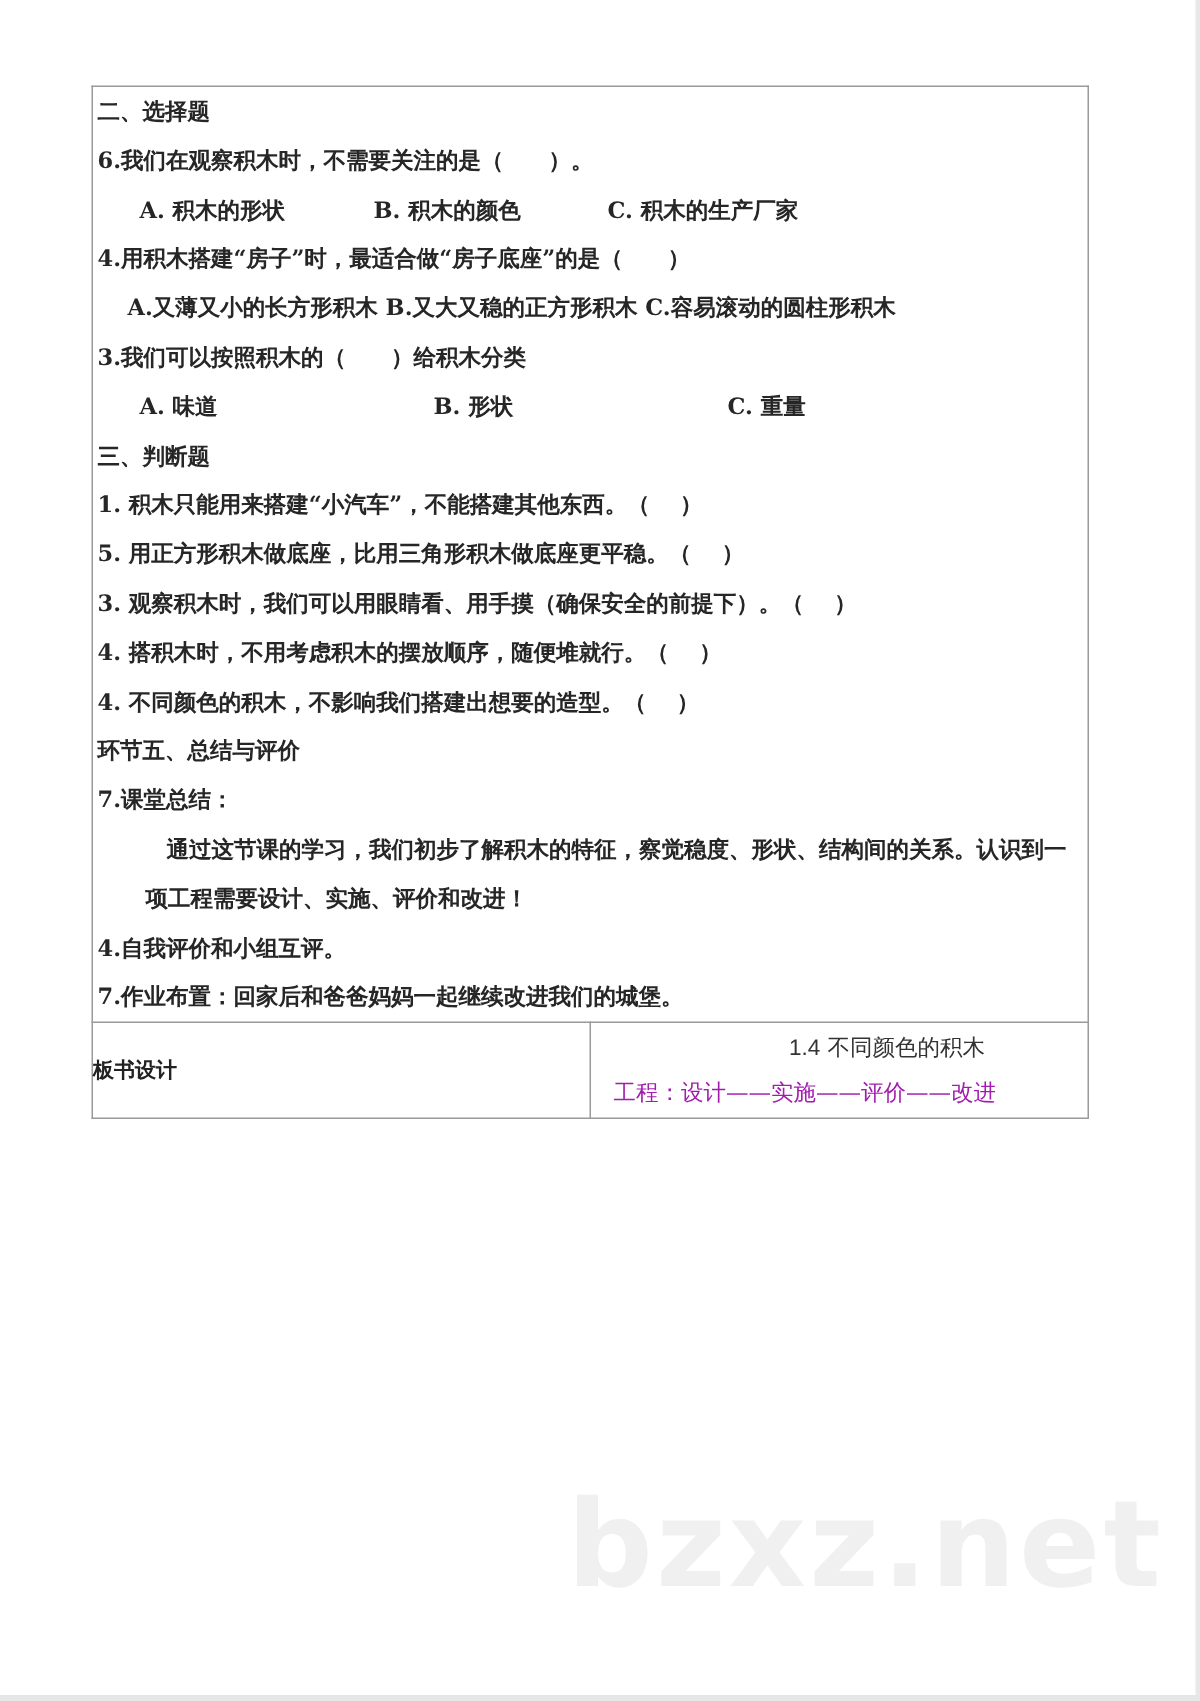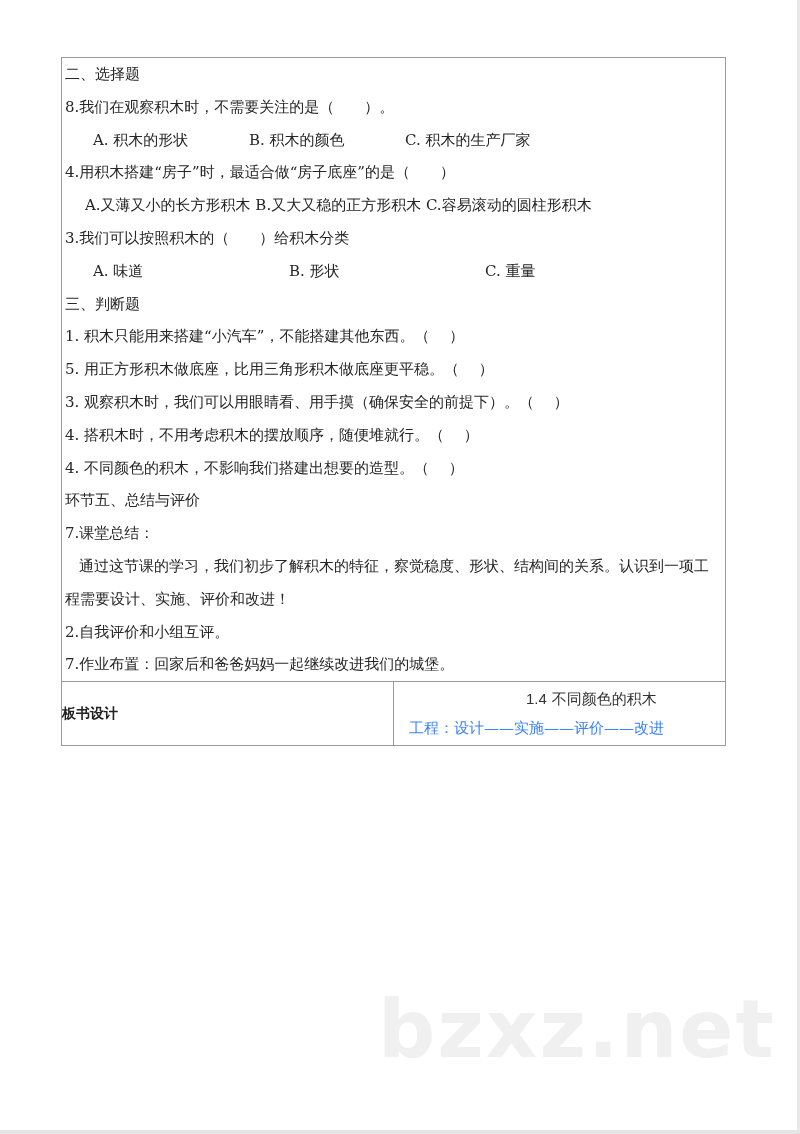--- a/index.html
+++ b/index.html
@@ -7,56 +7,56 @@
     width: 800px; height: 1134px; background: #ffffff; position: relative; overflow: hidden;
     font-family: "DejaVu Serif", "Liberation Serif", serif; color: #222;
   }
   .page-edge-right { position: absolute; top: 0; right: 0; width: 3px; height: 1134px; background: #e8e8e8; }
   .page-edge-bottom { position: absolute; left: 0; bottom: 0; width: 800px; height: 4px; background: #e6e6e6; }
   table.doc {
     position: absolute; left: 61px; top: 57px; width: 665px;
     border-collapse: collapse; table-layout: fixed;
   }
   table.doc td { border: 1.5px solid #9a9a9a; padding: 0; vertical-align: top; }
-  .content-cell { padding: 0 2px 0 3px !important; }
+  .content-cell { padding: 0 2px 0 3px !important; font-weight: bold; }
   .line { height: 32.8px; line-height: 32.8px; font-size: 15px; white-space: nowrap; color: #262626; }
   .line.indent2 { padding-left: 20px; }
   .opts { display: flex; padding-left: 28px; }
   .opts span { display: inline-block; }
   .q1-opt { width: 156px; }
   .q3-opt { width: 196px; }
-  .para { font-size: 15px; line-height: 32.8px; color: #262626; white-space: normal; padding-right: 0; }
+  .para { font-size: 15px; line-height: 32.8px; color: #262626; white-space: normal; padding-right: 0; margin-left: 32px; }
   .para .first { padding-left: 14px; }
   .label-cell {
     width: 96px; vertical-align: middle !important;
     font-family: "DejaVu Sans", "Liberation Sans", sans-serif; font-weight: bold; font-size: 14px; color: #222;
   }
   .board-cell { height: 63px; padding: 0 !important; }
   .board-title { padding-left: 84px; height: 31px; line-height: 33px; font-size: 15px; color: #333; }
   .board-title .num { font-family: "Liberation Sans", sans-serif; margin-left: 48px; }
-  .board-sub { padding-left: 15px; height: 32px; line-height: 30px; font-size: 15px; color: #3b82f6; }
+  .board-sub { padding-left: 15px; height: 32px; line-height: 30px; font-size: 15px; color: #a21caf; }
   .watermark {
     position: absolute; left: 378px; top: 985px;
     font-family: "DejaVu Sans", "Liberation Sans", sans-serif; font-weight: bold;
     font-size: 80px; letter-spacing: 2px; color: #f0f0f0; line-height: 90px;
   }
 </style>
 </head>
 <body>
 
 <div class="page-edge-right"></div>
 <div class="page-edge-bottom"></div>
 
 <table class="doc">
   <tbody>
       <tr>
     <td class="content-cell" colspan="2">
       <div class="line">二、选择题</div>
 
-      <div class="line">8.我们在观察积木时，不需要关注的是（　　）。</div>
+      <div class="line">6.我们在观察积木时，不需要关注的是（　　）。</div>
       <div class="line opts">
         <span class="q1-opt">A. 积木的形状</span>
         <span class="q1-opt">B. 积木的颜色</span>
         <span>C. 积木的生产厂家</span>
       </div>
 
       <div class="line">4.用积木搭建“房子”时，最适合做“房子底座”的是（　　）</div>
       <div class="line indent2">A.又薄又小的长方形积木  B.又大又稳的正方形积木 C.容易滚动的圆柱形积木</div>
 
       <div class="line">3.我们可以按照积木的（　　）给积木分类</div>
@@ -69,21 +69,21 @@
       <div class="line">三、判断题</div>
       <div class="line">1. 积木只能用来搭建“小汽车”，不能搭建其他东西。（　 ）</div>
       <div class="line">5. 用正方形积木做底座，比用三角形积木做底座更平稳。（　 ）</div>
       <div class="line">3. 观察积木时，我们可以用眼睛看、用手摸（确保安全的前提下）。（　 ）</div>
       <div class="line">4. 搭积木时，不用考虑积木的摆放顺序，随便堆就行。（　 ）</div>
       <div class="line">4. 不同颜色的积木，不影响我们搭建出想要的造型。（　 ）</div>
 
       <div class="line">环节五、总结与评价</div>
       <div class="line">7.课堂总结：</div>
       <div class="para"><span class="first"></span><span>通过这节课的学习，我们初步了解积木的特征，察觉稳度、形状、结构间的关系。认识到一项工程需要设计、实施、评价和改进！</span></div>
-      <div class="line">2.自我评价和小组互评。</div>
+      <div class="line">4.自我评价和小组互评。</div>
       <div class="line">7.作业布置：回家后和爸爸妈妈一起继续改进我们的城堡。</div>
     </td>
   </tr>
   <tr>
     <td class="label-cell">板书设计</td>
     <td class="board-cell">
       <div class="board-title"><span class="num">1.4</span><span> 不同颜色的积木</span></div>
       <div class="board-sub">工程：设计——实施——评价——改进</div>
     </td>
   </tr>

